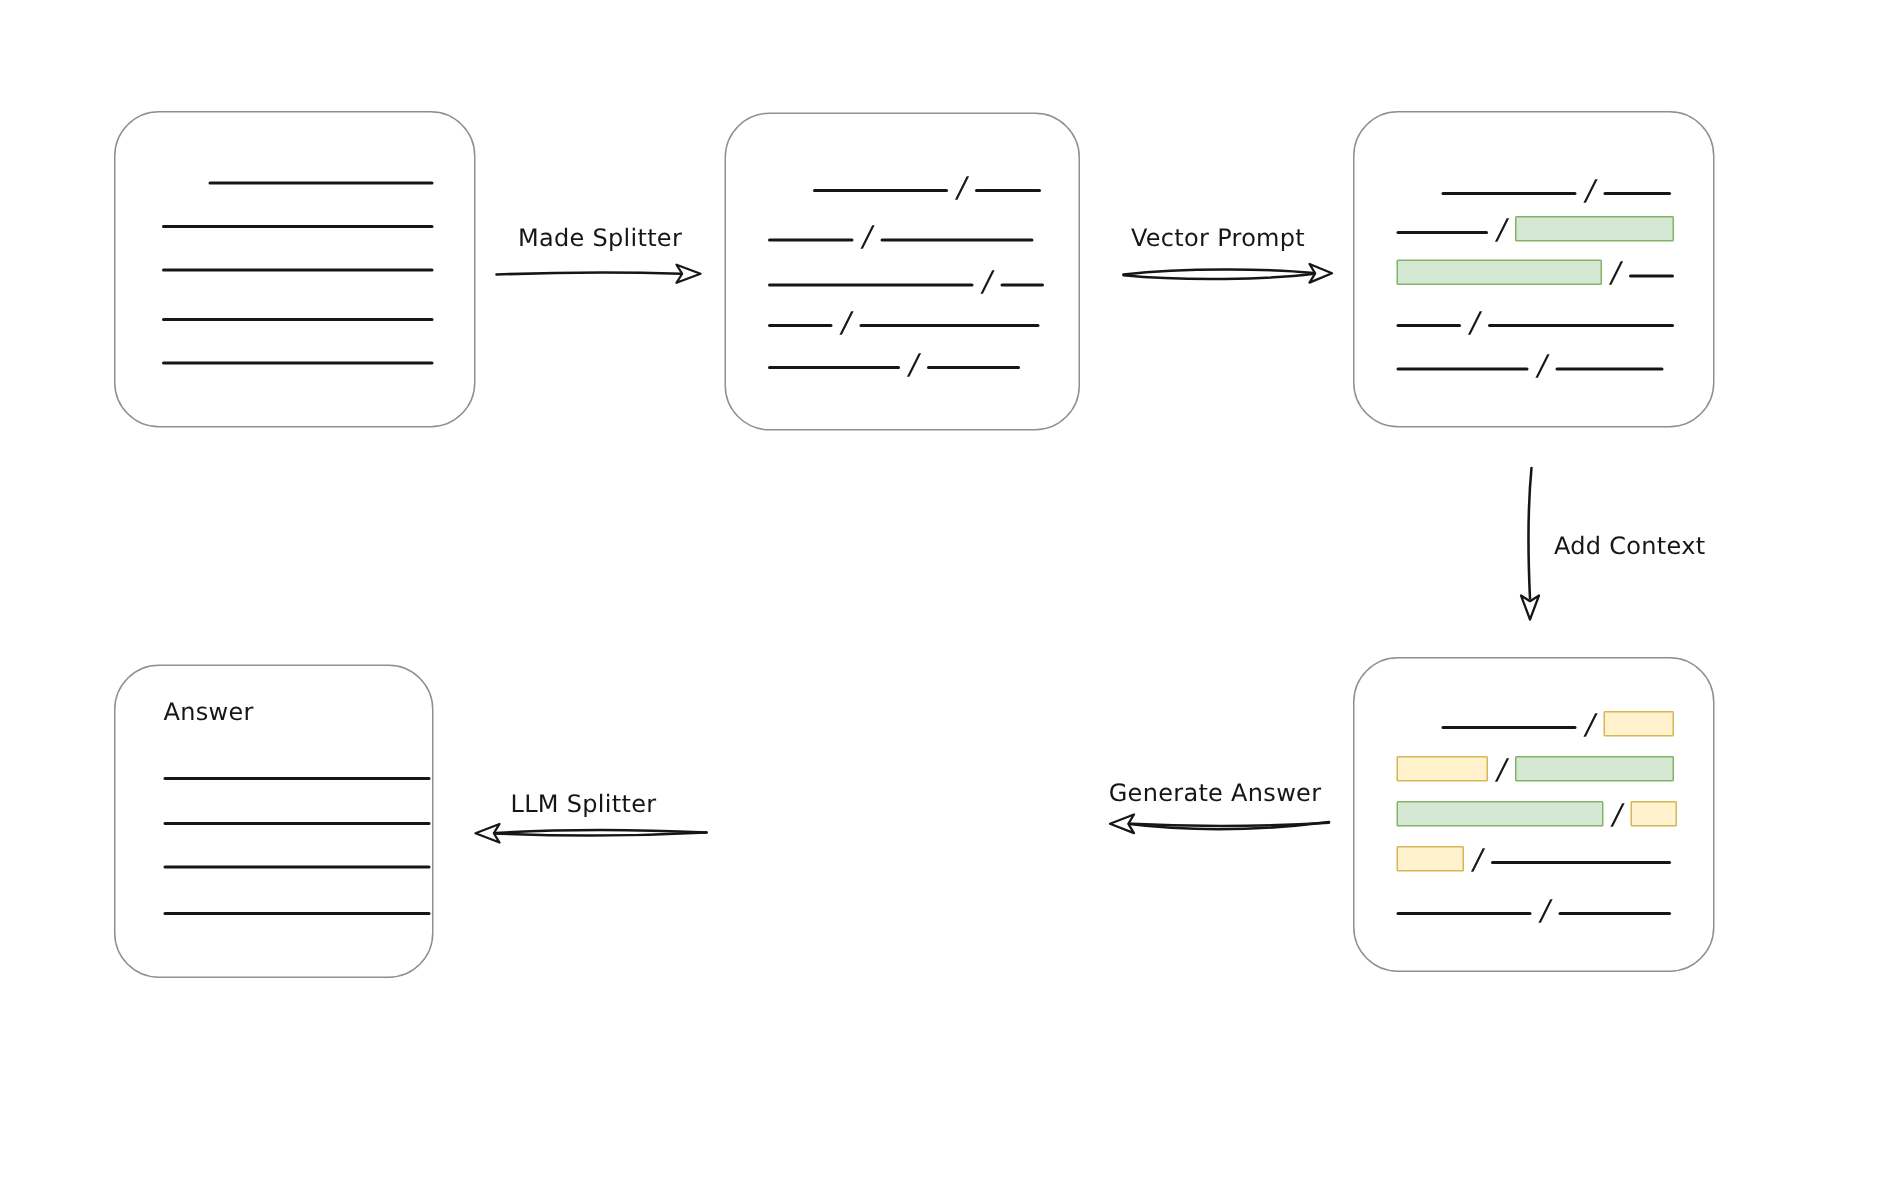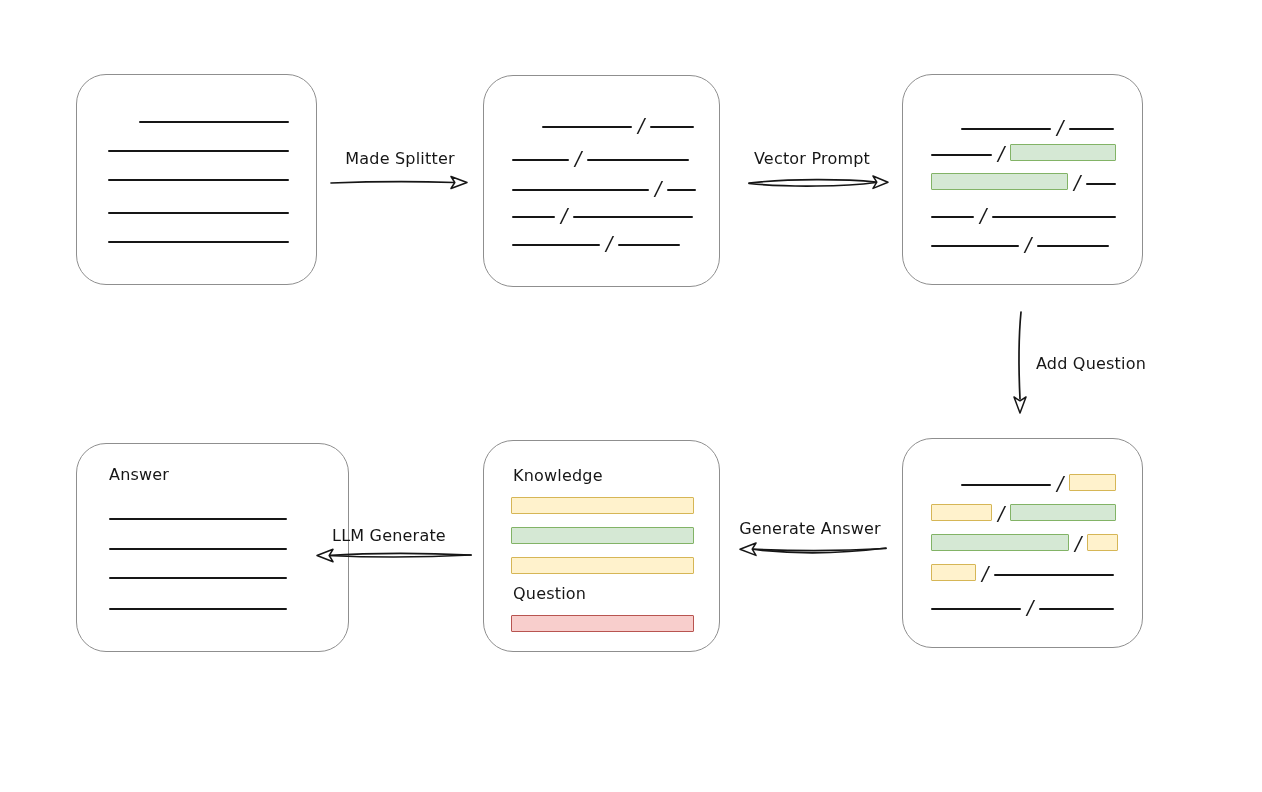--- a/index.html
+++ b/index.html
@@ -133,30 +133,22 @@
         <span class="slash">/</span>
         <span class="seg line" style="width: 120px;"></span>
       </div>
       <div class="row" style="top: 152px; left: 28px;">
         <span class="seg line" style="width: 90px;"></span>
         <span class="slash">/</span>
         <span class="seg line" style="width: 75px;"></span>
       </div>
     </div>
 
-  <div class="box" style="left:483px;top:440px;width:237px;height:212px">
-    <div class="in-box-label" style="left:29px;top:25px">Knowledge</div>
-    <div class="in-box-label" style="left:29px;top:143px">Question</div>
-  <div class="bar yellow" style="top: 56px;"></div>
-      <div class="bar green" style="top: 86px;"></div>
-      <div class="bar yellow" style="top: 116px;"></div>
-      <div class="bar red" style="top: 174px;"></div>
-    </div>
 
-  <div class="box" style="left:76px;top:443px;width:273px;height:209px">
+  <div class="box" style="left:76px;top:443px;width:213px;height:209px">
     <div class="in-box-label" style="left:32px;top:21px">Answer</div>
   <div class="row" style="top: 57px; left: 32px;">
         <span class="seg line" style="width: 178px;"></span>
       </div>
       <div class="row" style="top: 87px; left: 32px;">
         <span class="seg line" style="width: 178px;"></span>
       </div>
       <div class="row" style="top: 116px; left: 32px;">
         <span class="seg line" style="width: 178px;"></span>
       </div>
@@ -175,30 +167,30 @@
     <path d="M4,15 C45,10.5 100,11 131,14"></path>
     <path d="M4,15.5 C45,19.5 100,18.5 131,14.5"></path>
     <path class="head" d="M128,8 L143,14.2 L128,20.4 L131.8,14.2 Z"></path>
   </svg>
   <div class="arrow-label center" style="left:738px;top:149px;width:148px">Vector Prompt</div>
 
   <svg class="arrow-svg" style="left:1001px;top:308px" width="40" height="112">
     <path d="M20,4 C17,35 18,70 19,91"></path>
     <path class="head" d="M13,89 L19,105 L25,89 L19,92.8 Z"></path>
   </svg>
-  <div class="arrow-label" style="left:1036px;top:354px">Add Question</div>
+  <div class="arrow-label" style="left:1036px;top:354px">Add Context</div>
 
   <svg class="arrow-svg" style="left:735px;top:536px" width="156" height="28">
     <path d="M151,12 C100,18.5 55,18 15,13"></path>
     <path d="M151,12.5 C100,15.5 55,15 15,13"></path>
     <path class="head" d="M21,7 L5,13.2 L21,19.4 L17.2,13.2 Z"></path>
   </svg>
   <div class="arrow-label center" style="left:728px;top:519px;width:164px">Generate Answer</div>
 
   <svg class="arrow-svg" style="left:312px;top:542px" width="164" height="28">
     <path d="M159,13 C105,10.5 55,11 15,13.5"></path>
     <path d="M159,13 C105,15.8 55,15.3 15,13.5"></path>
     <path class="head" d="M21,7.3 L5,13.5 L21,19.7 L17.2,13.5 Z"></path>
   </svg>
-  <div class="arrow-label center" style="left:316px;top:526px;width:146px">LLM Generate</div>
+  <div class="arrow-label center" style="left:316px;top:526px;width:146px">LLM Splitter</div>
 
 
 </div>
 
 </body></html>

